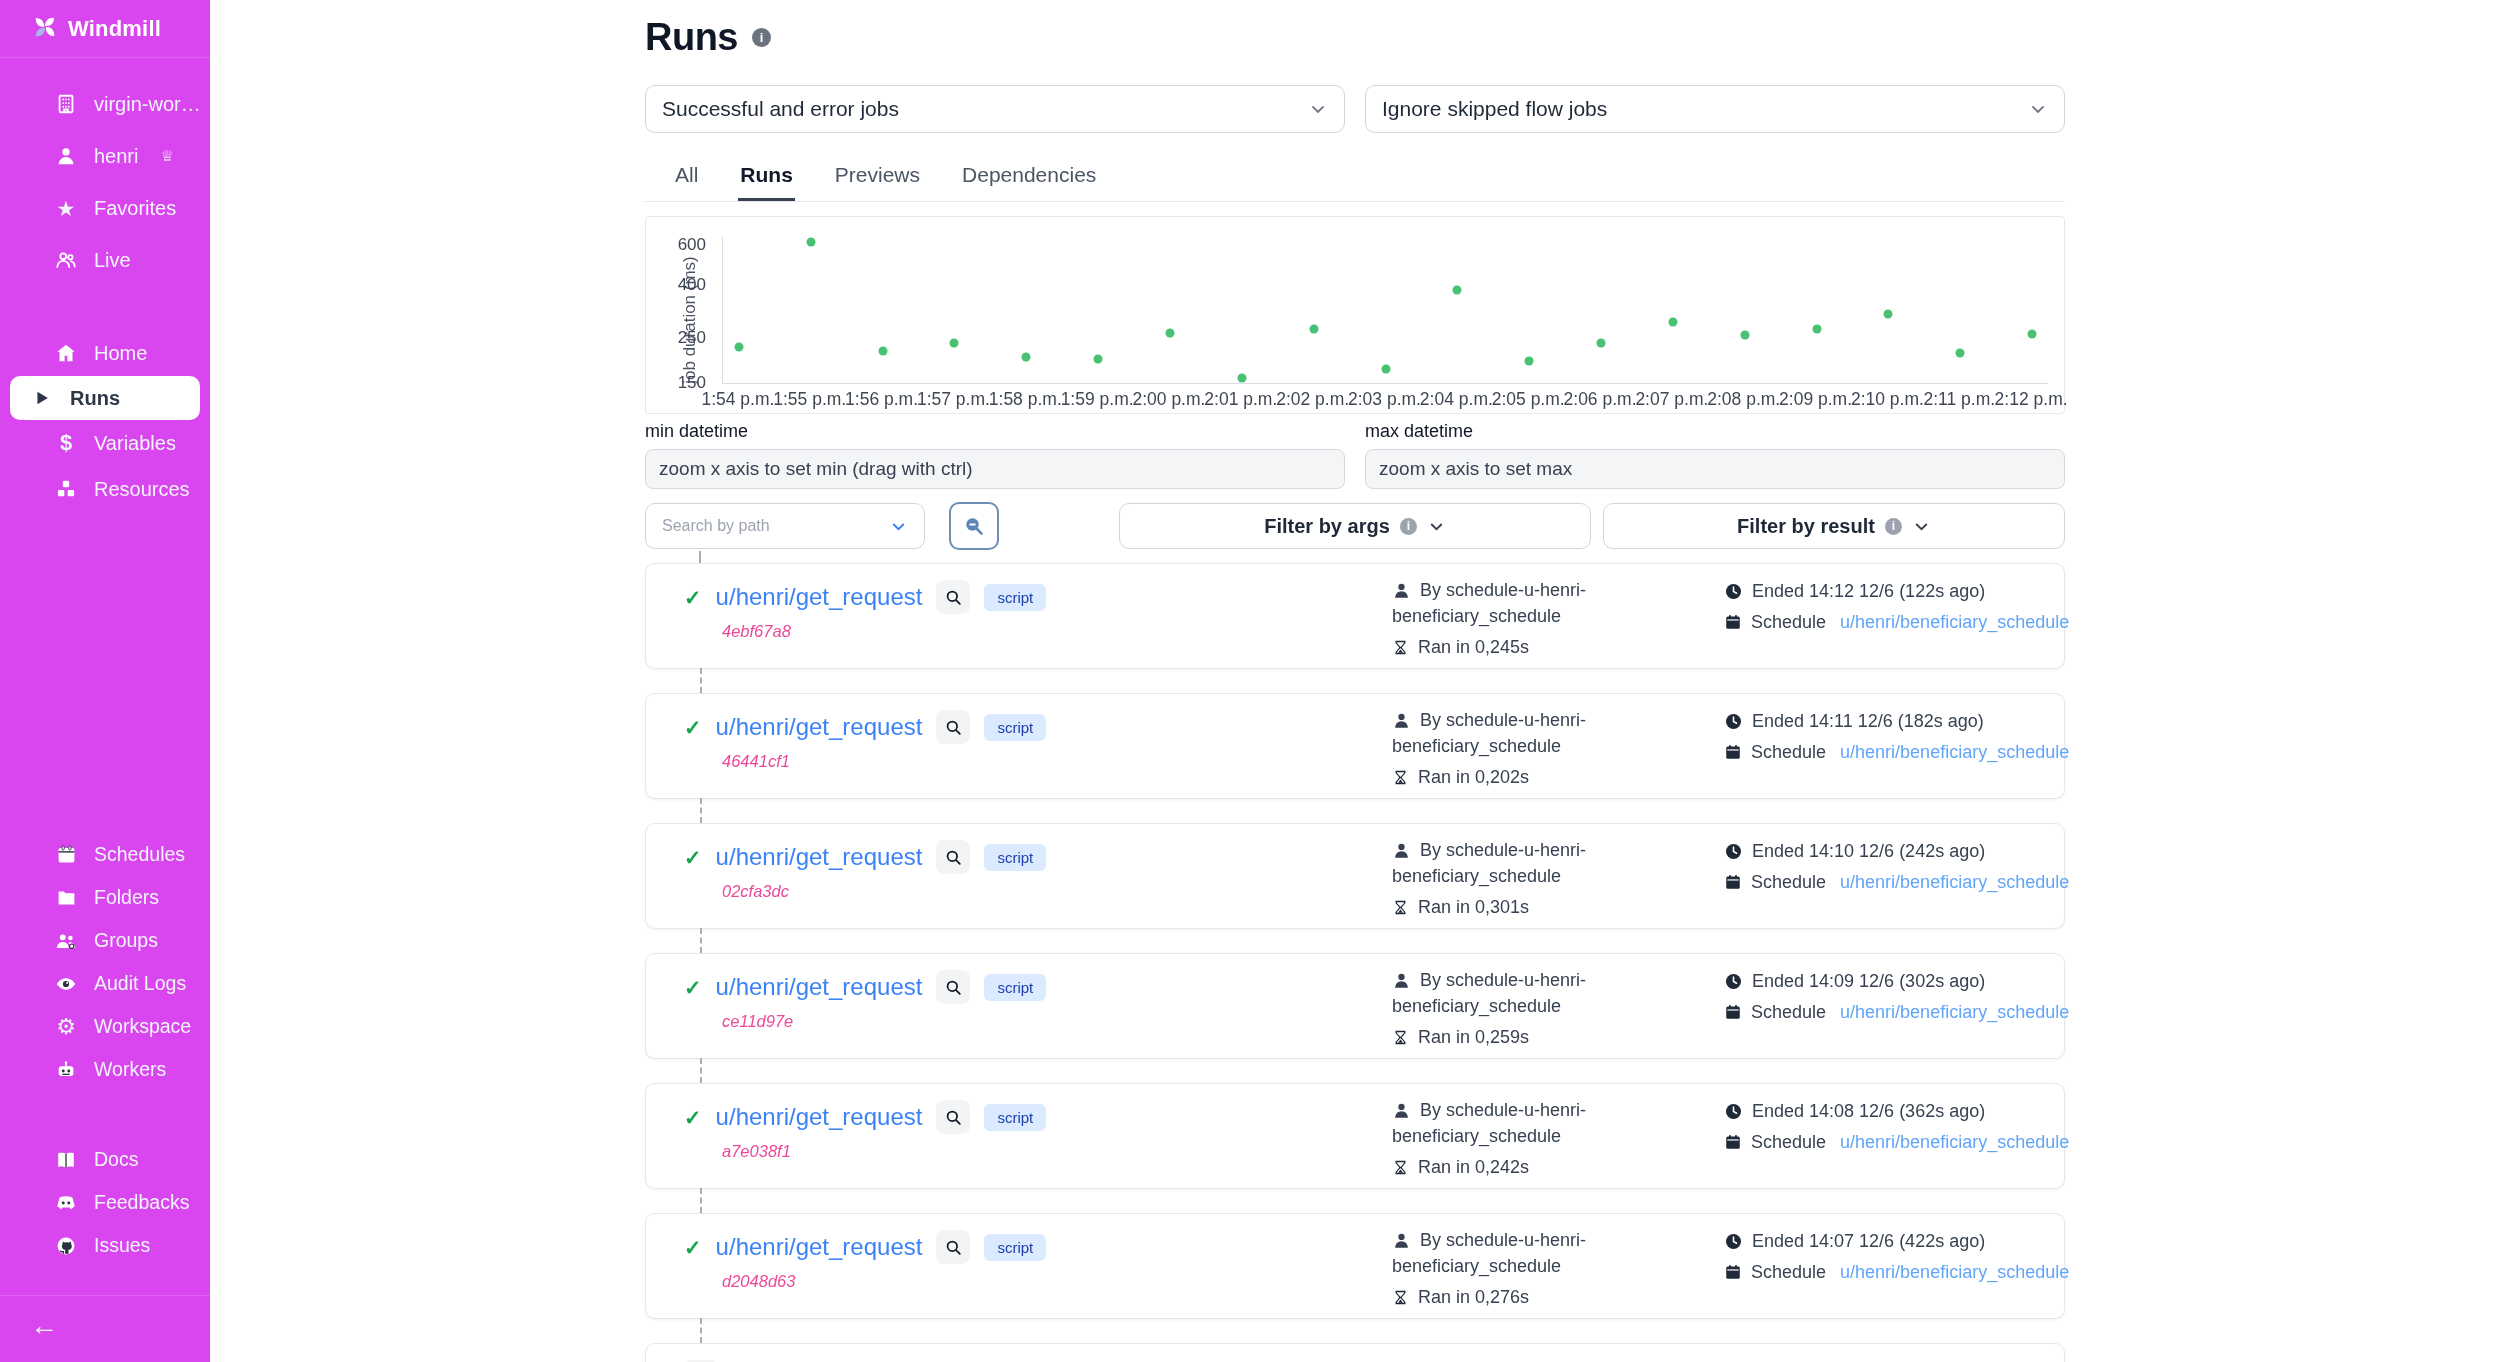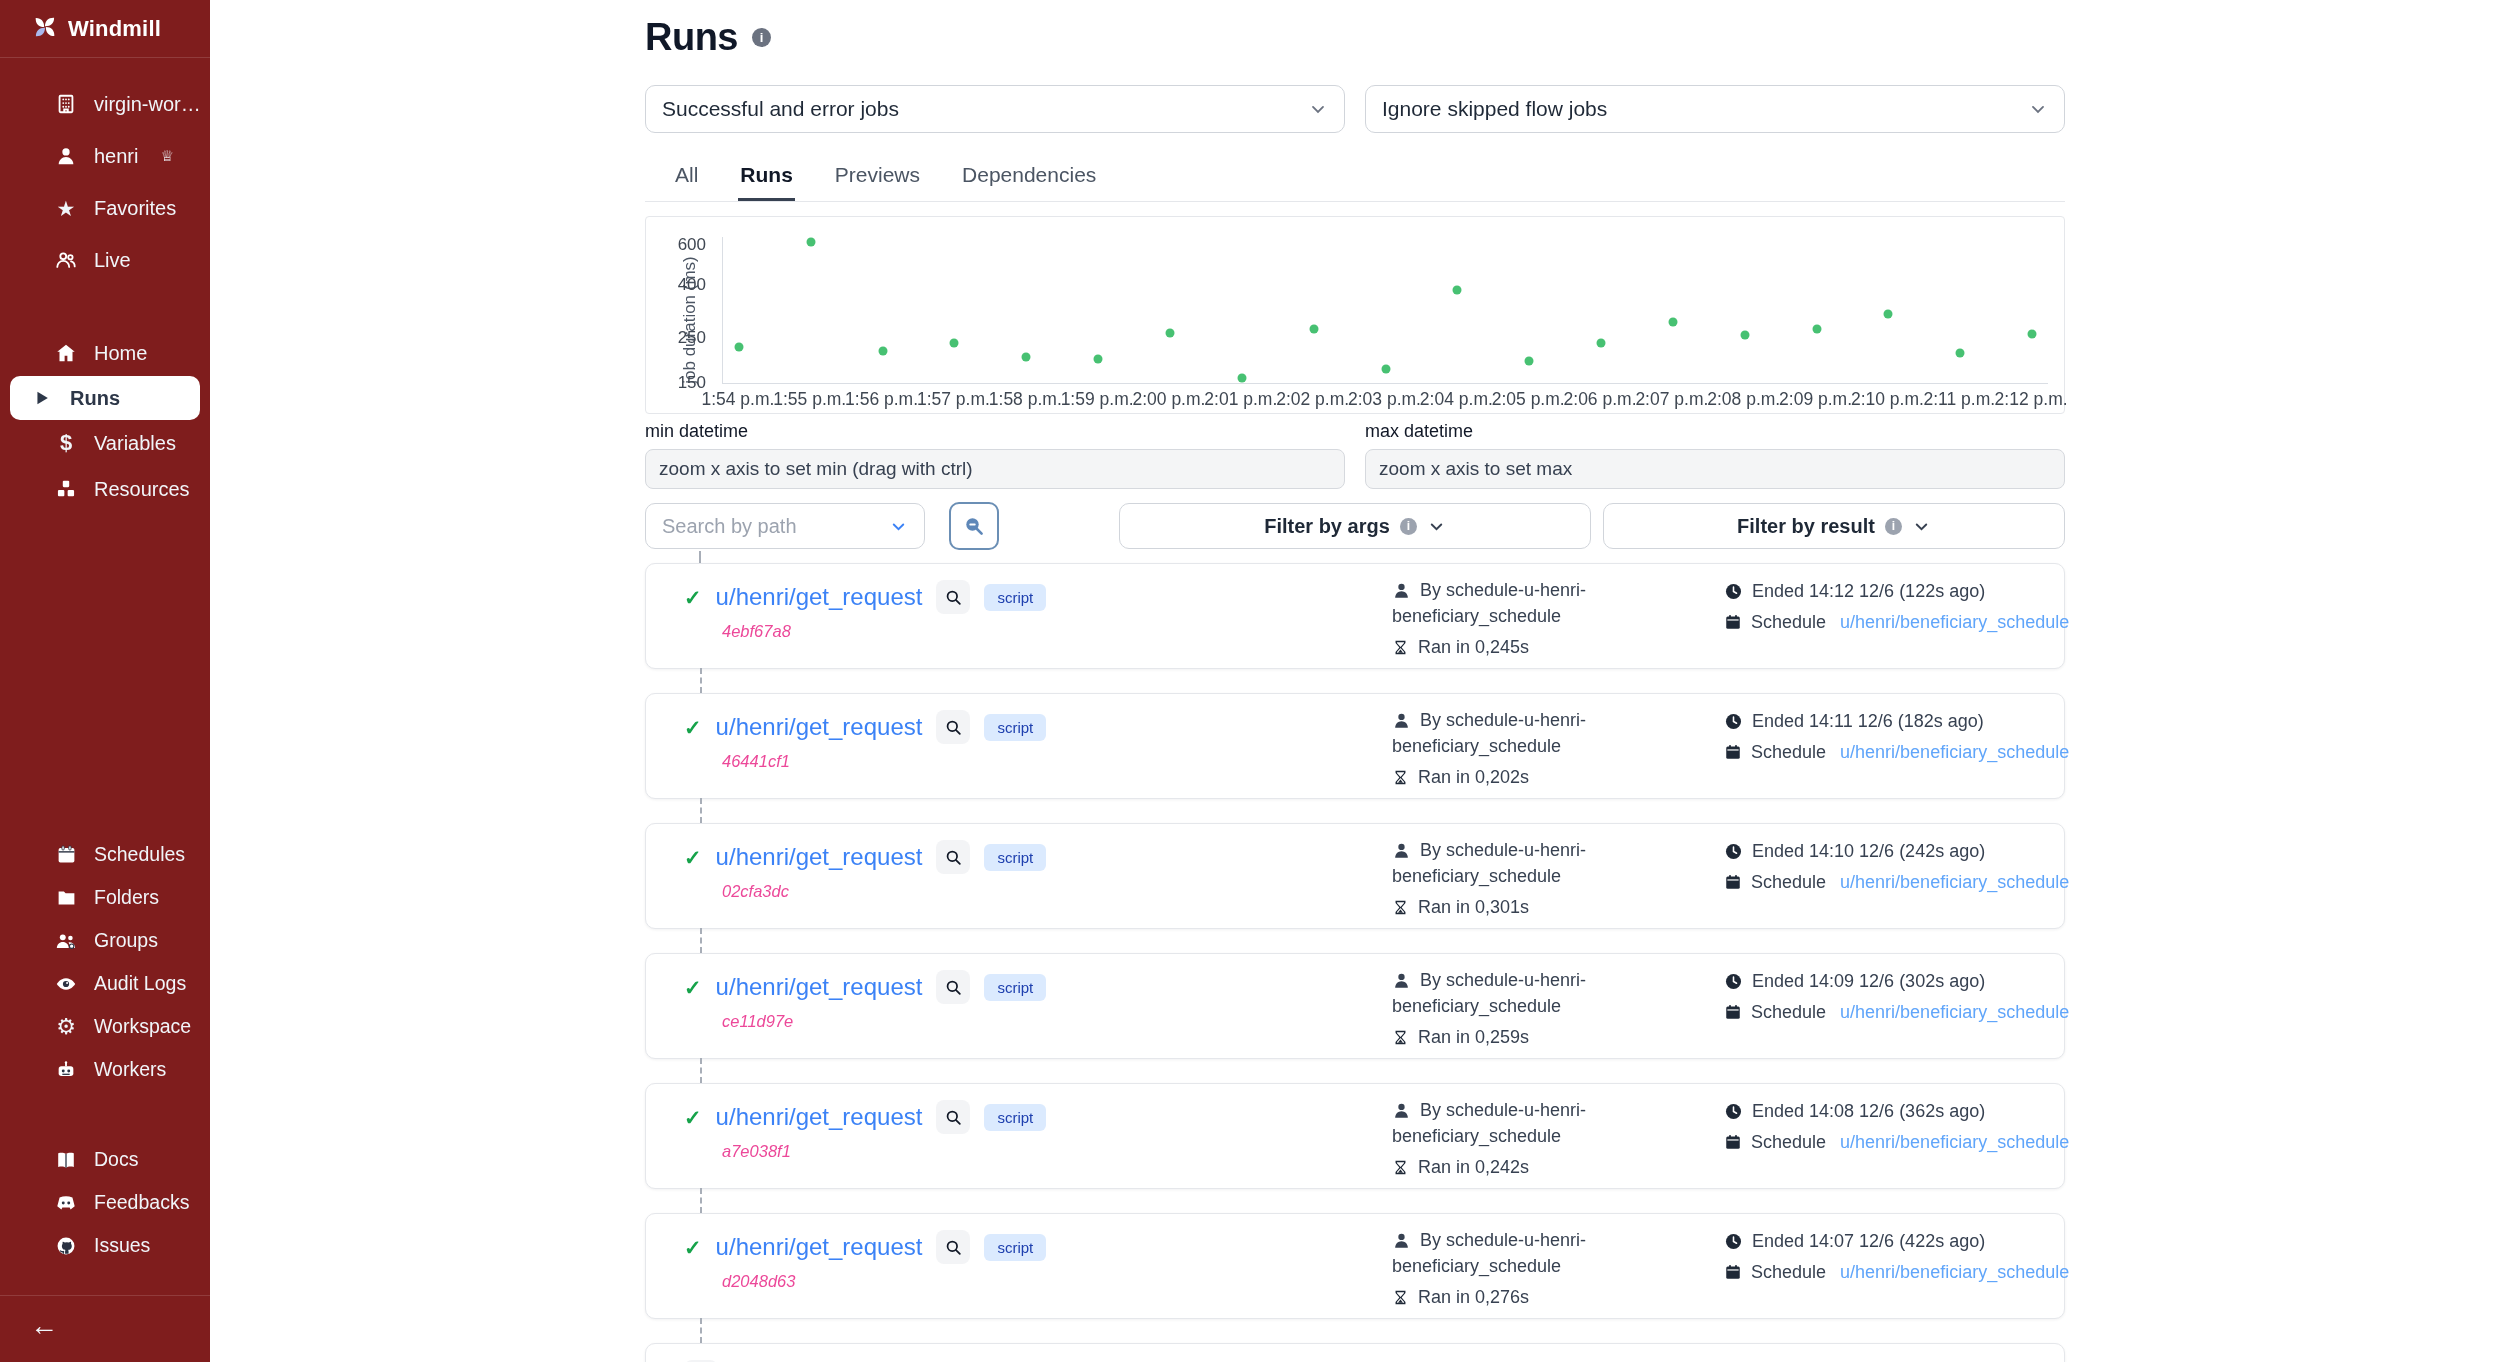--- a/index.html
+++ b/index.html
@@ -1,20 +1,20 @@
 <!DOCTYPE html>
 <html><head>
 <meta charset="utf-8">
 <style>
   * { box-sizing: border-box; margin: 0; padding: 0; }
   html, body { width: 2500px; height: 1362px; overflow: hidden; }
   body { font-family: "Liberation Sans", sans-serif; background: #ffffff; display: flex; color: #111827; }
 
   
-  .sidebar { width: 210px; height: 1362px; background: #7f1d1d; color: #f1f5f9; display: flex; flex-direction: column; flex-shrink: 0; }
+  .sidebar { width: 210px; height: 1362px; background: #d946ef; color: #f1f5f9; display: flex; flex-direction: column; flex-shrink: 0; }
   .brand-row { height: 58px; display: flex; align-items: center; gap: 10px; padding-left: 32px; border-bottom: 1px solid rgba(255,255,255,.14); }
   .brand-txt { font-size: 22px; font-weight: 700; color: #fff; letter-spacing: .2px; }
   .side-group { display: flex; flex-direction: column; }
   .g1 { margin-top: 20px; }
   .side-item { display: flex; align-items: center; gap: 16px; padding-left: 30px; height: 52px; font-size: 20px; font-weight: 500; color: #f1f5f9; cursor: pointer; white-space: nowrap; margin-left: 24px; }
   .side-item .ic { width: 24px; display: flex; justify-content: center; align-items: center; flex-shrink: 0; }
   .side-item .lbl { overflow: hidden; text-overflow: ellipsis; max-width: 138px; }
   .nav-group { margin-top: 44px; }
   .nav-group .side-item { height: 46px; }
   .side-item.active { background: #ffffff; color: #2d3748; font-weight: 700; border-radius: 10px; margin: 0 10px; padding-left: 20px; height: 44px; }
@@ -57,21 +57,21 @@
 
   
   .dt-row { display: flex; gap: 20px; margin-top: 7px; }
   .dt-col { width: 700px; }
   .dt-label { font-size: 18px; color: #111827; margin-bottom: 7px; }
   .dt-input { width: 100%; height: 40px; background: #f4f5f6; border: 1px solid #d6d9de; border-radius: 8px; padding: 0 13px; font-size: 19px; color: #374151; font-family: "Liberation Sans", sans-serif; }
   .dt-input::placeholder { color: #374151; opacity: 1; }
 
   .search-row { display: flex; align-items: center; margin-top: 13px; }
   .search-select { width: 280px; height: 46px; }
-  .search-select .ph { color: #9ca3af; font-size: 20px; }
+  .search-select .ph { color: #9ca3af; font-size: 16px; }
   .zoom-btn { width: 50px; height: 48px; margin-left: 24px; border: 2px solid #6b8fb5; border-radius: 10px; background: #fff; display: flex; align-items: center; justify-content: center; cursor: pointer; }
   .filter-btn { height: 46px; border: 1px solid #d1d5db; border-radius: 10px; background: #fff; display: flex; align-items: center; justify-content: center; gap: 10px; font-size: 20px; font-weight: 600; color: #1f2937; cursor: pointer; }
   .fb-args { width: 472px; margin-left: auto; }
   .fb-result { width: 462px; margin-left: 12px; }
 
   
   .runs-list { margin-top: 13px; position: relative; }
   .runs-list::before { content: ""; position: absolute; left: 54px; top: -12px; height: 12px; border-left: 2px dashed #a8aeb8; }
   .run-card { position: relative; height: 106px; border: 1px solid #e5e7eb; border-radius: 10px; background: #fff; box-shadow: 0 1px 3px rgba(16,24,40,.06); margin-bottom: 24px; }
   .run-card:not(:last-child)::after { content: ""; position: absolute; left: 54px; bottom: -25px; height: 25px; border-left: 2px dashed #a8aeb8; }

